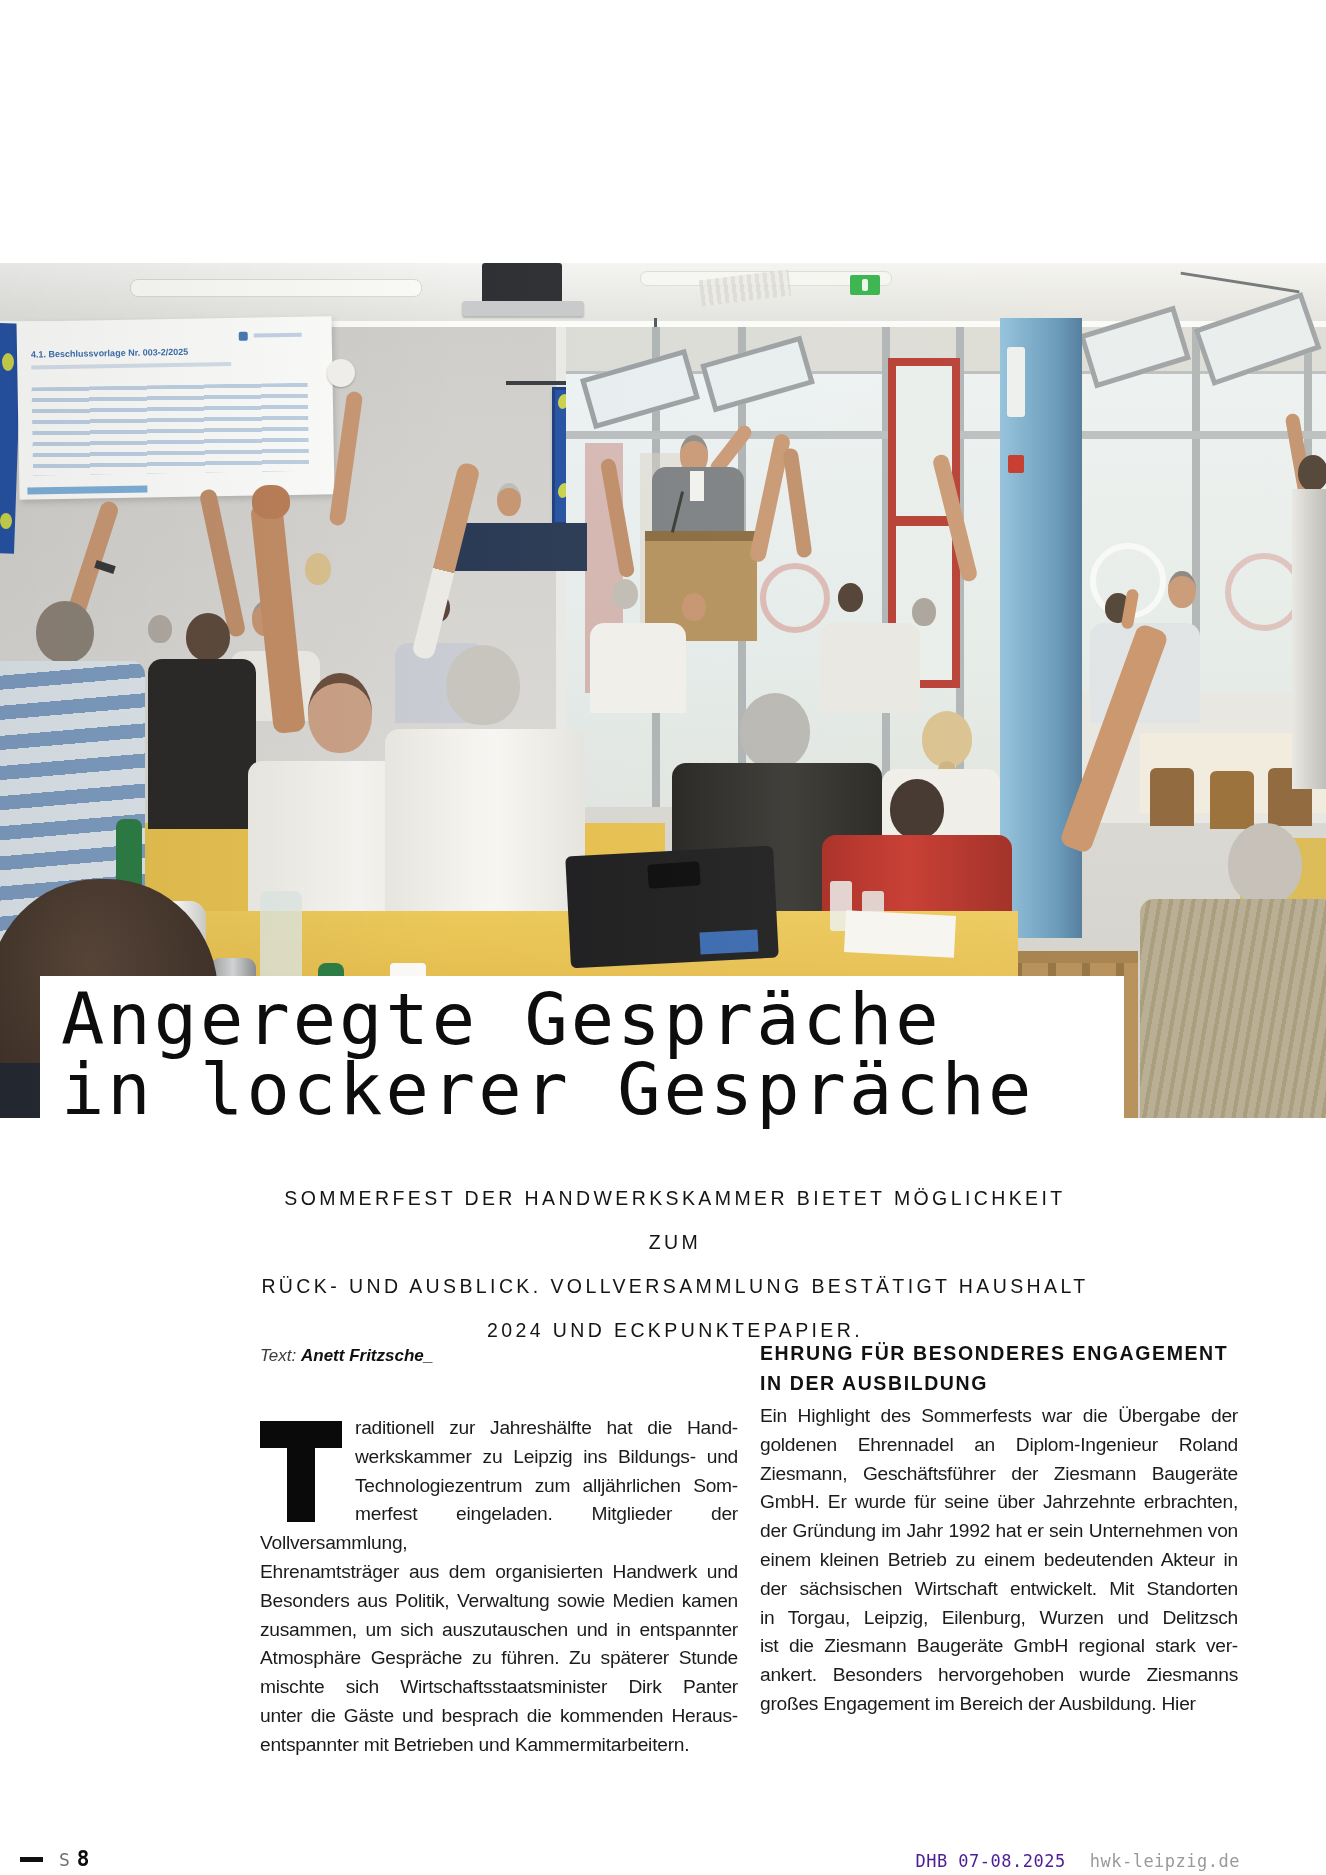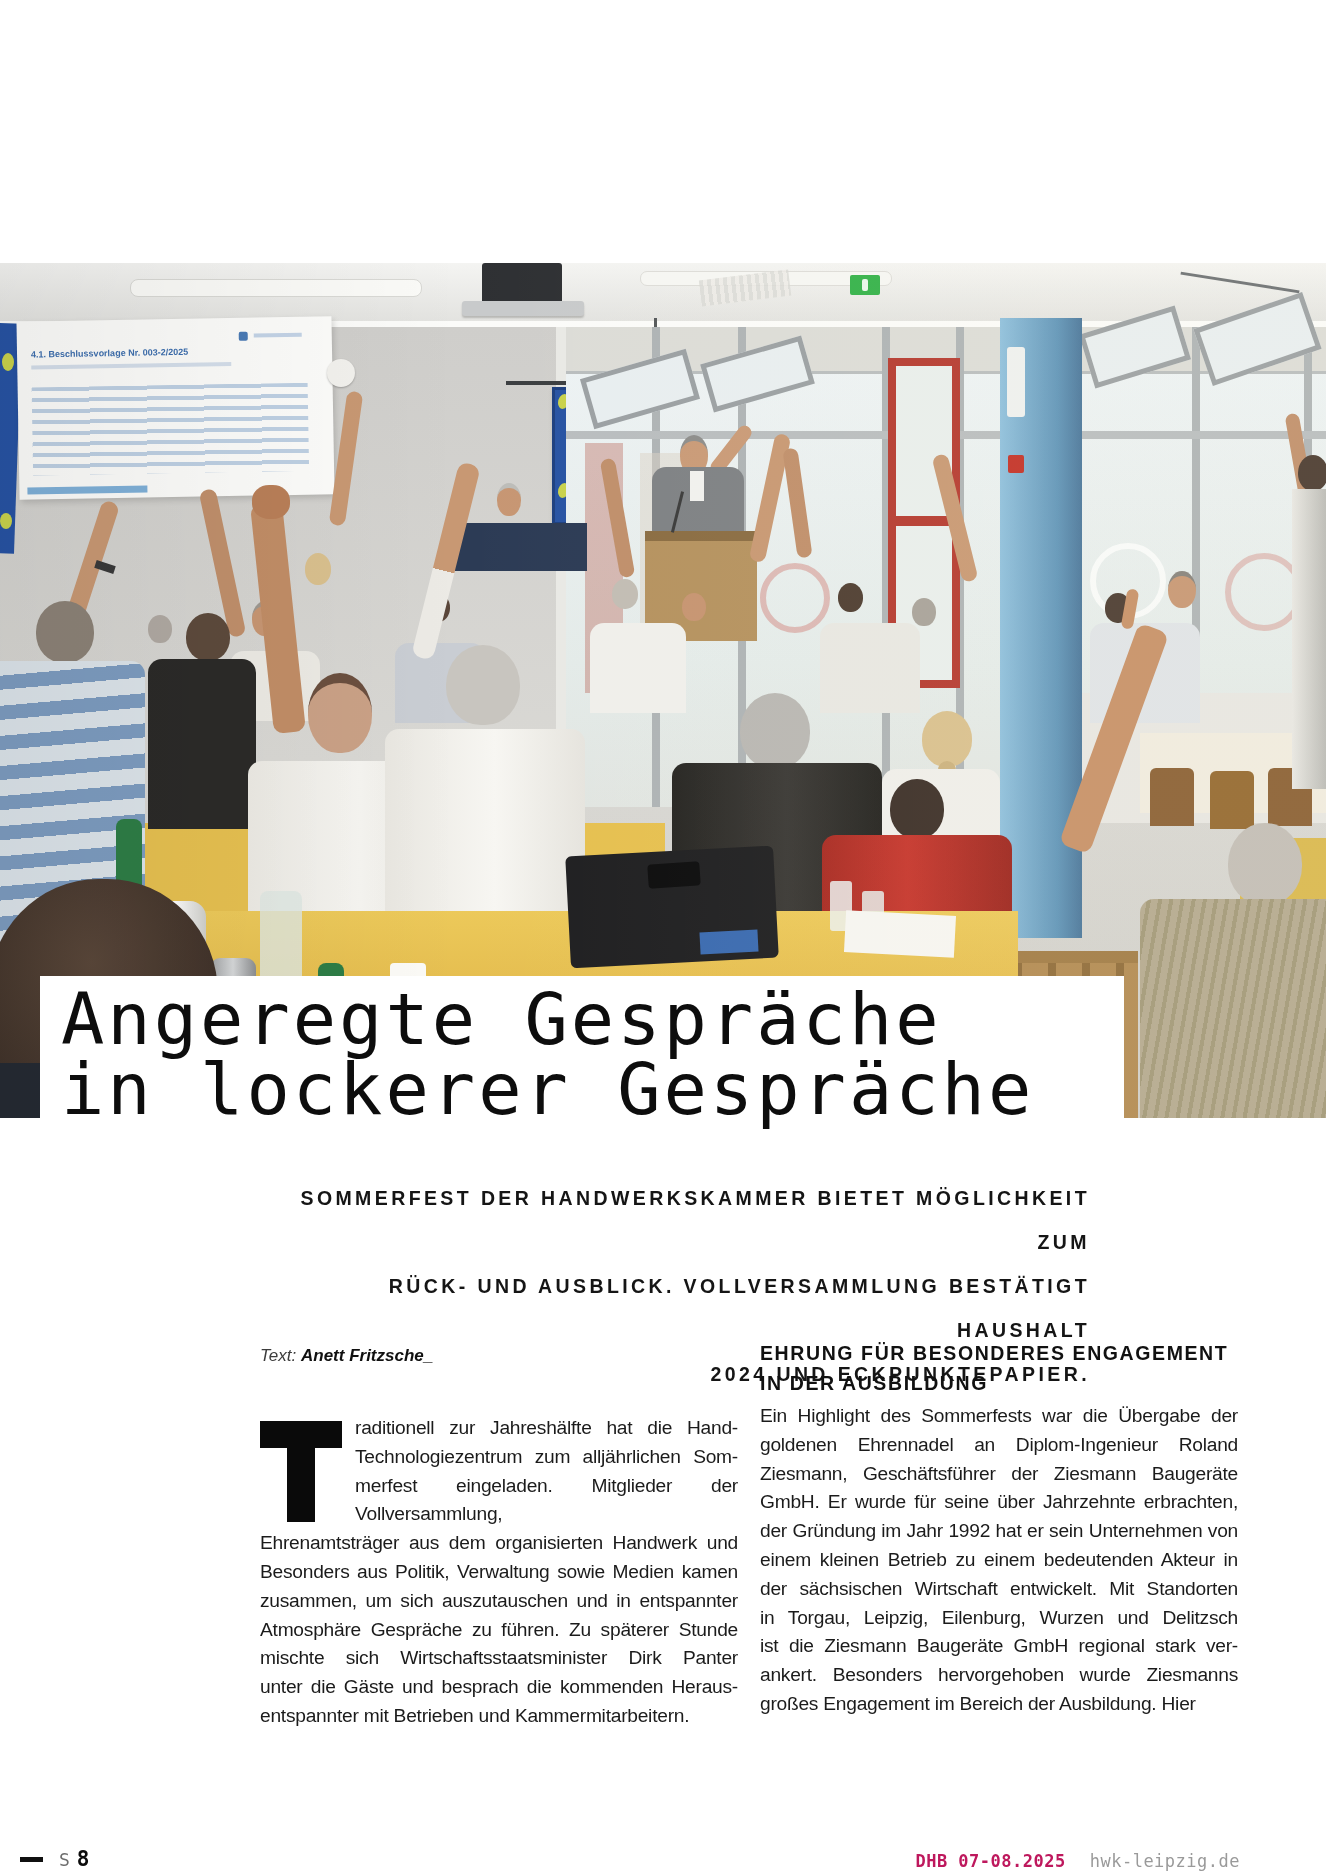--- a/index.html
+++ b/index.html
@@ -16,22 +16,22 @@
   .shirt{border-radius:14px 14px 0 0;}
 
   
   .headline-box{position:absolute;left:40px;top:958px;width:1084px;height:166px;background:#ffffff;
                 padding:8px 0 0 21px;box-sizing:border-box;z-index:30;}
   .headline-line{font-family:"DejaVu Sans Mono",monospace;font-size:72px;line-height:70px;
                  letter-spacing:3px;color:#0d0d0d;white-space:nowrap;}
 
   
   .kicker{position:absolute;left:260px;top:1158px;width:830px;}
-  .kicker .tline{font-weight:bold;font-size:19.5px;line-height:44px;letter-spacing:3.4px;color:#151515;
-                 text-align:right;}
+  .kicker .tline{font-weight:normal;font-size:19.5px;line-height:44px;letter-spacing:3.4px;color:#151515;
+                 text-align:center;}
 
   
   .byline{position:absolute;left:260px;top:1328px;font-style:italic;font-size:17px;color:#3c3c3c;}
   .byline b{color:#101010;}
 
   
   .col{position:absolute;width:478px;}
   .col1{left:260px;top:1396px;}
   .col2{left:760px;top:1320px;}
   .body-col .tline{font-size:19.2px;line-height:28.8px;letter-spacing:-0.25px;color:#1b1b1b;
@@ -45,21 +45,21 @@
   .dropcap::after{content:"";position:absolute;left:27px;top:0;width:28px;height:101px;background:#0a0a0a;}
   .sr{font-size:0;}
 
   
   .footer-rule{position:absolute;left:20px;top:1839px;width:23px;height:5px;background:#101010;}
   .footer-left{position:absolute;left:59px;top:1829px;font-family:"DejaVu Sans Mono",monospace;}
   .footer-left .s{font-size:18px;color:#6e6e6e;}
   .footer-left .n{font-size:21px;font-weight:bold;color:#0c0c0c;margin-left:7px;}
   .footer-right{position:absolute;right:86px;top:1833px;display:flex;gap:24px;
                 font-family:"DejaVu Sans Mono",monospace;align-items:baseline;}
-  .footer-right .issue{font-size:17px;font-weight:bold;color:#be185d;letter-spacing:0.5px;}
+  .footer-right .issue{font-size:17px;font-weight:normal;color:#4c1d95;letter-spacing:0.5px;}
   .footer-right .site{font-size:17px;color:#9a9a9a;letter-spacing:0.5px;}
 </style>
 </head>
 <body>
 
 <div class="page">
 
   <div class="photo">
 
     <div class="abs" style="left:0;top:0;width:1326px;height:58px;background:linear-gradient(180deg,#f4f4f2,#e3e3e0);"></div>
@@ -255,20 +255,21 @@
 
   <div class="byline">
     <span>Text:</span>
     <b>Anett Fritzsche_</b>
   </div>
 
   <div class="col col1 body-col">
     <div class="dropcap"><span class="sr">T</span></div>
     <div>
         <div class="tline">raditionell zur Jahreshälfte hat die Hand-</div>
+        <div class="tline">werkskammer zu Leipzig ins Bildungs- und</div>
         <div class="tline">Technologiezentrum zum alljährlichen Som-</div>
         <div class="tline">merfest eingeladen. Mitglieder der Vollversammlung,</div>
         <div class="tline">Ehrenamtsträger aus dem organisierten Handwerk und</div>
         <div class="tline">Besonders aus Politik, Verwaltung sowie Medien kamen</div>
         <div class="tline">zusammen, um sich auszutauschen und in entspannter</div>
         <div class="tline">Atmosphäre Gespräche zu führen. Zu späterer Stunde</div>
         <div class="tline">mischte sich Wirtschaftsstaatsminister Dirk Panter</div>
         <div class="tline">unter die Gäste und besprach die kommenden Heraus-</div>
         <div class="tline">entspannter mit Betrieben und Kammermitarbeitern.</div>
       </div>

